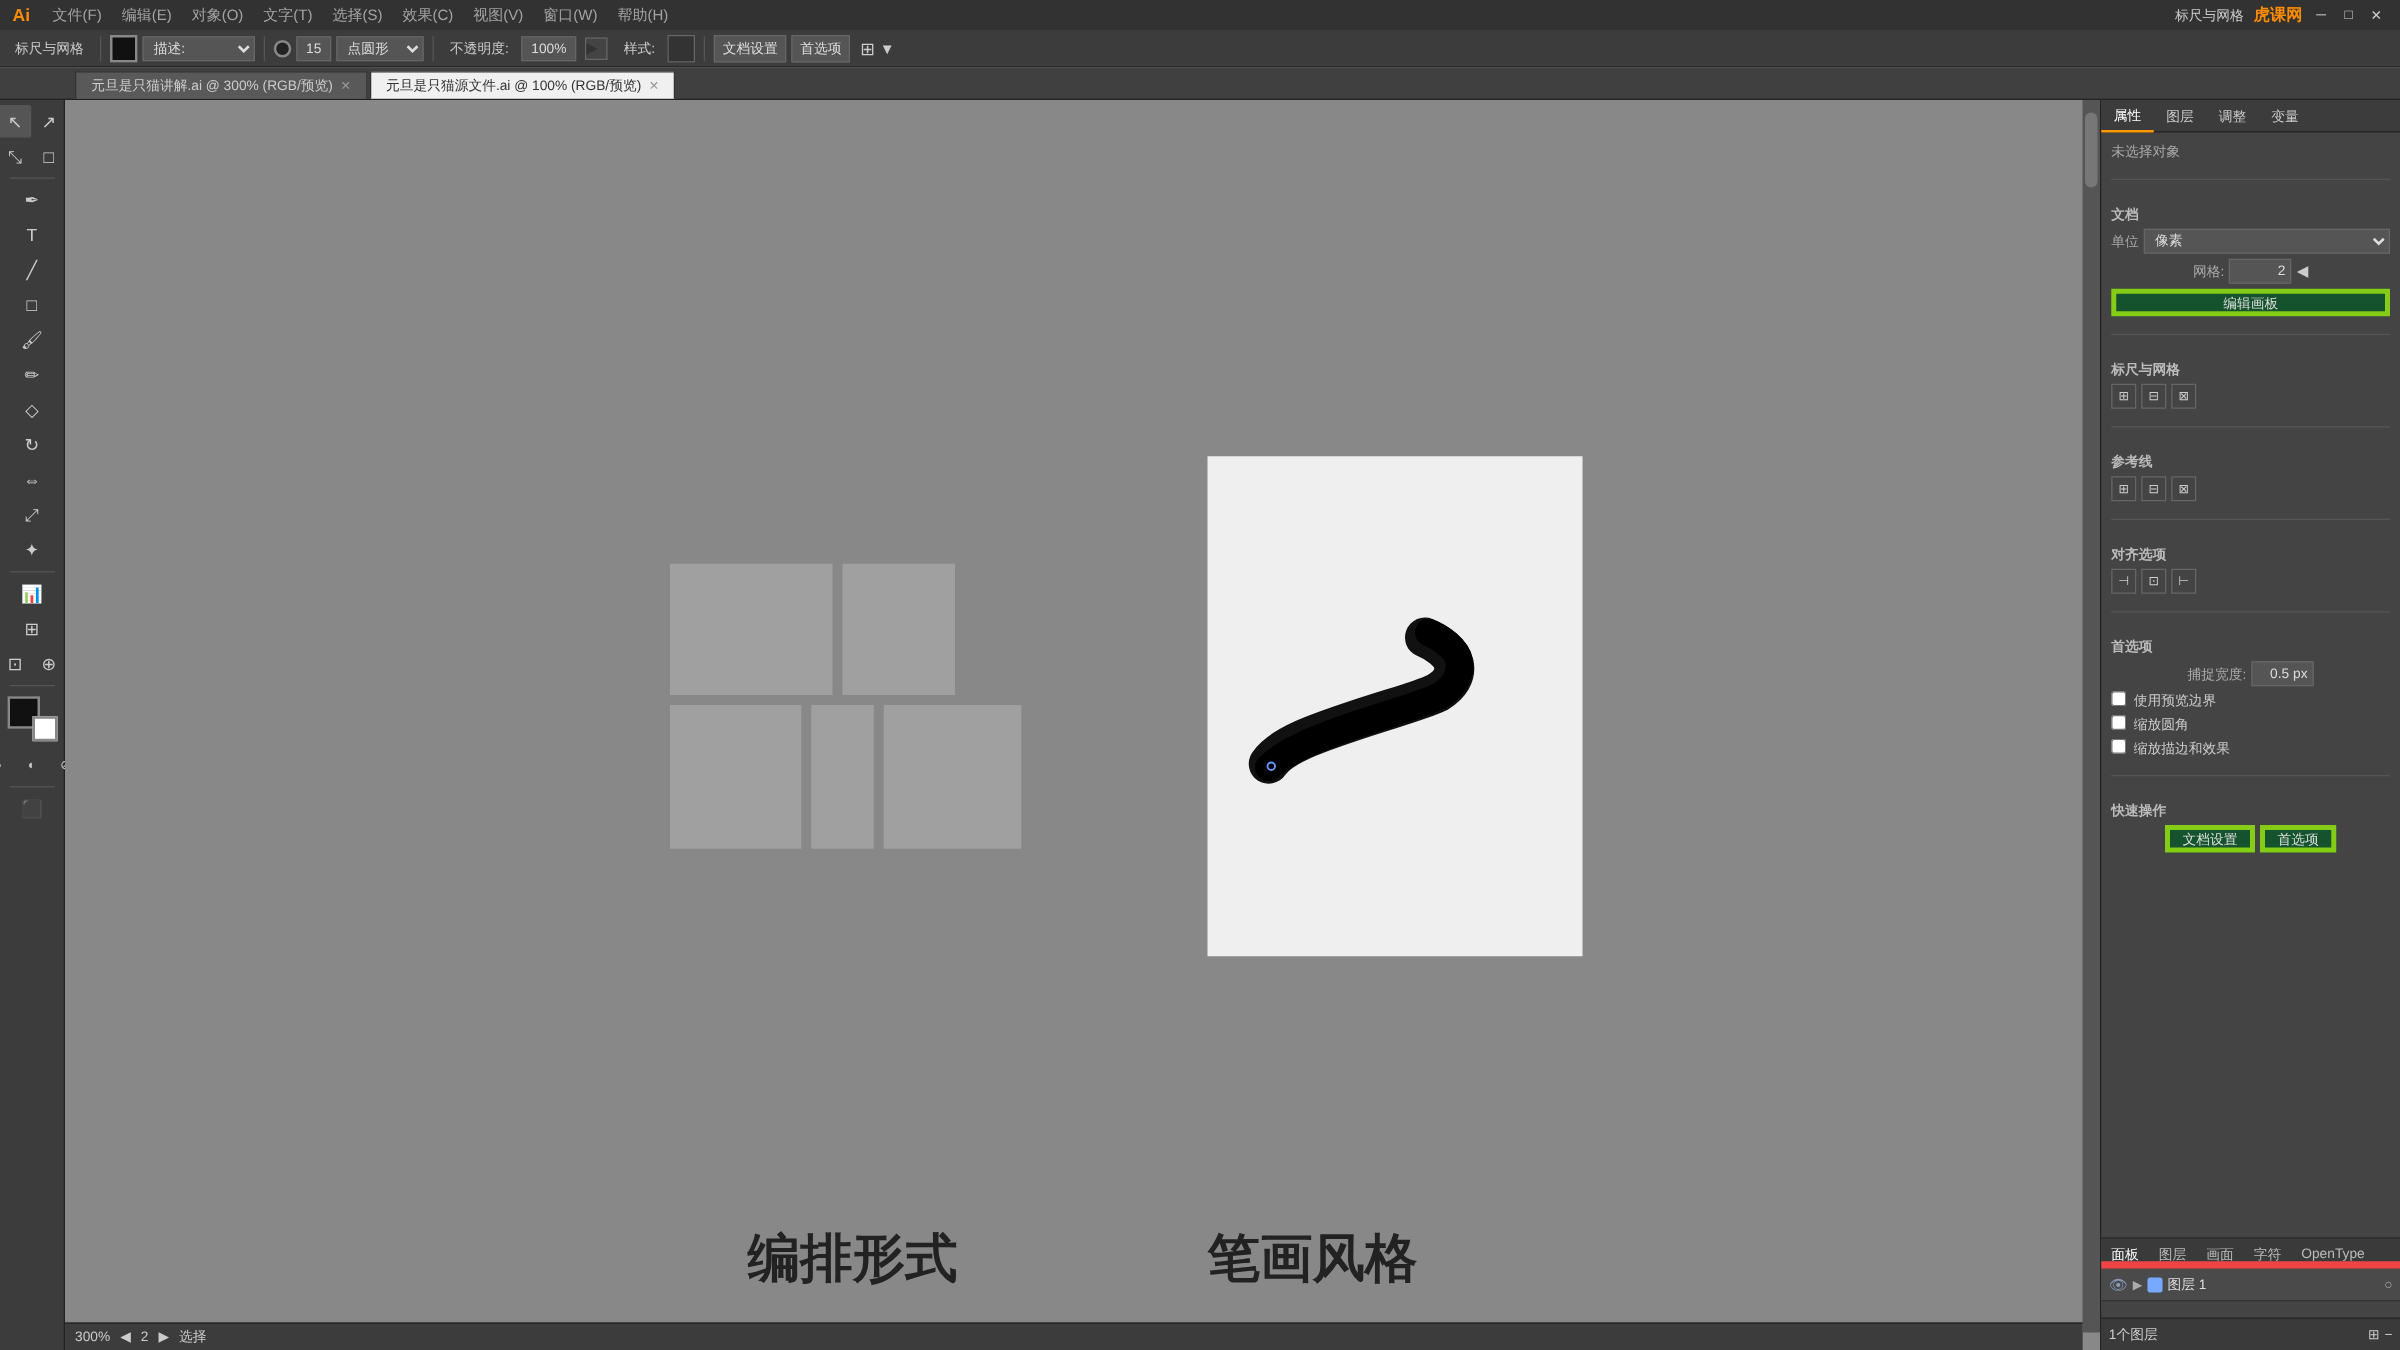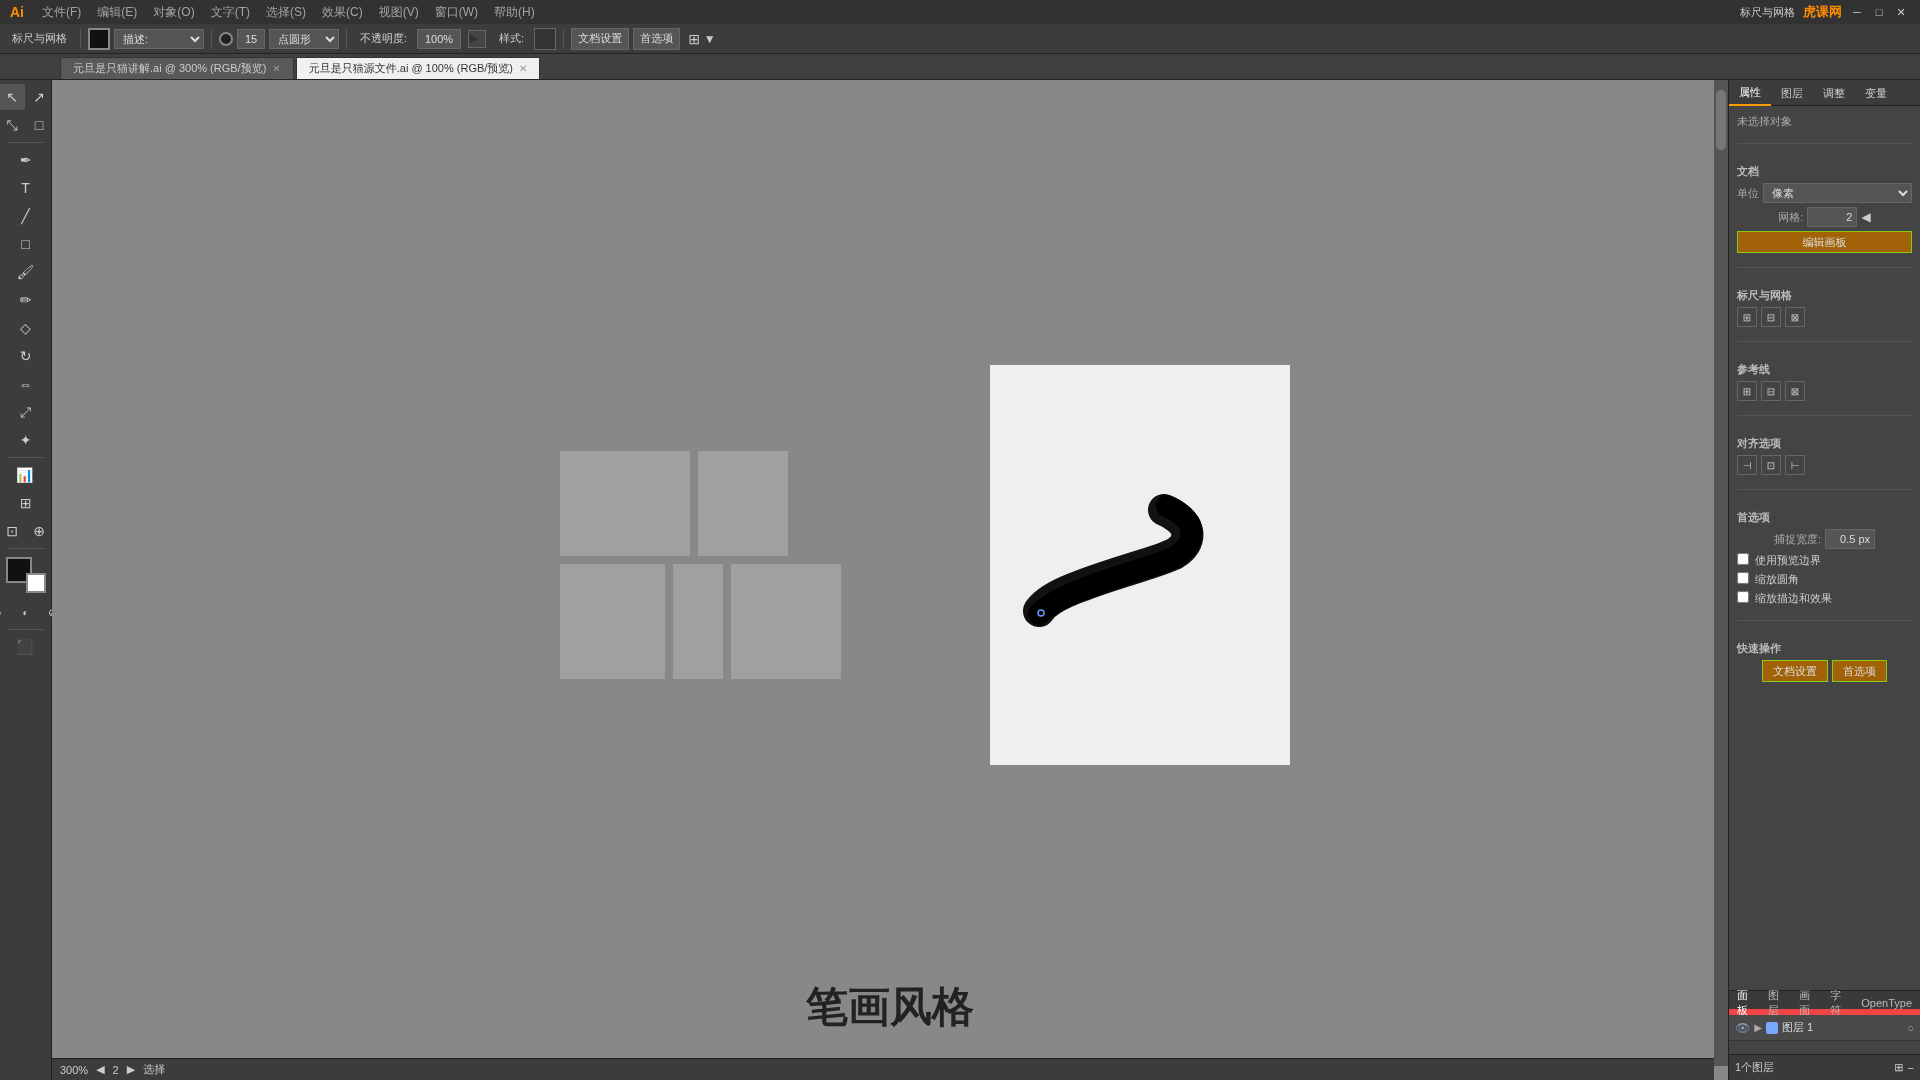--- a/index.html
+++ b/index.html
@@ -148,21 +148,21 @@
     .panel-row { display: flex; align-items: center; justify-content: center; gap: 4px; }
     .panel-select {
       background: #555; border: 1px solid #666; color: #ddd; font-size: 11px;
       height: 20px; padding: 0 4px; flex: 1;
     }
     .panel-input-sm {
       background: #555; border: 1px solid #666; color: #ddd; font-size: 11px;
       height: 20px; width: 50px; padding: 0 4px; text-align: right;
     }
     .panel-btn {
-      background: #a16207; border: 1px solid #84cc16; color: #ddd; font-size: 11px;
+      background: #14532d; border: 4px solid #84cc16; color: #ddd; font-size: 11px;
       height: 22px; padding: 0 10px; cursor: pointer; white-space: nowrap;
     }
     .panel-sep { height: 1px; background: #555; margin: 4px 0; }
     .panel-title { font-size: 11px; color: #bbb; font-weight: bold; margin-top: 6px; }
     .panel-grid-icons { display: flex; gap: 4px; align-items: center; }
     .grid-icon {
       width: 20px; height: 20px; border: 1px solid #666; display: flex; align-items: center;
       justify-content: center; cursor: pointer; font-size: 10px; color: #ccc;
     }
     .checkbox-row { display: flex; align-items: flex-start; gap: 6px; font-size: 11px; color: #ccc; }
@@ -344,41 +344,42 @@
             <path d="M 20 148 C 35 133, 65 122, 95 112 C 125 102, 145 97, 158 90 C 170 82, 174 72, 172 62 C 170 53, 158 44, 148 40" stroke="#000" stroke-width="22" fill="none" stroke-linecap="round" stroke-linejoin="round"></path>
 
             <circle cx="22" cy="147" r="3" fill="none" stroke="#6699ff" stroke-width="1.5"></circle>
           </svg>
         </div>
       </div>
 
     </div>
 
     <div id="labels-row">
+      <span class="artboard-label">编排形式</span>
       <span class="artboard-label">笔画风格</span>
     </div>
 
     <div id="vscroll" style="position:absolute;right:0;top:0;bottom:14px;width:14px;background:#555;">
       <div style="width:10px;height:60px;background:#777;border-radius:5px;margin:2px auto;margin-top:10px;"></div>
     </div>
 
     <div id="hscroll-area" style="position:absolute;bottom:0;left:0;right:14px;height:14px;background:#555;">
       <div style="height:10px;width:120px;background:#777;border-radius:5px;margin:2px;margin-left:30px;"></div>
     </div>
 
     <div id="bottom-bar" style="position:absolute;bottom:0;left:0;right:14px;height:22px;background:#3c3c3c;border-top:1px solid #222;display:flex;align-items:center;padding:0 8px;gap:8px;font-size:11px;color:#ccc;">
       <span>300%</span>
       <span style="cursor:pointer;">◀</span>
       <span>2</span>
       <span style="cursor:pointer;">▶</span>
       <span>选择</span>
     </div>
   </div>
 
-  <div id="right-panel" style="position: relative; width: 192px; flex-shrink: 0; background: rgb(68, 68, 68);">
+  <div id="right-panel" style="position: relative; width: 240px; flex-shrink: 0; background: rgb(68, 68, 68);">
 
     <div id="right-panel-tabs">
       <div class="rpanel-tab active">属性</div>
       <div class="rpanel-tab">图层</div>
       <div class="rpanel-tab">调整</div>
       <div class="rpanel-tab">变量</div>
     </div>
 
     <div id="right-panel-content">
 

